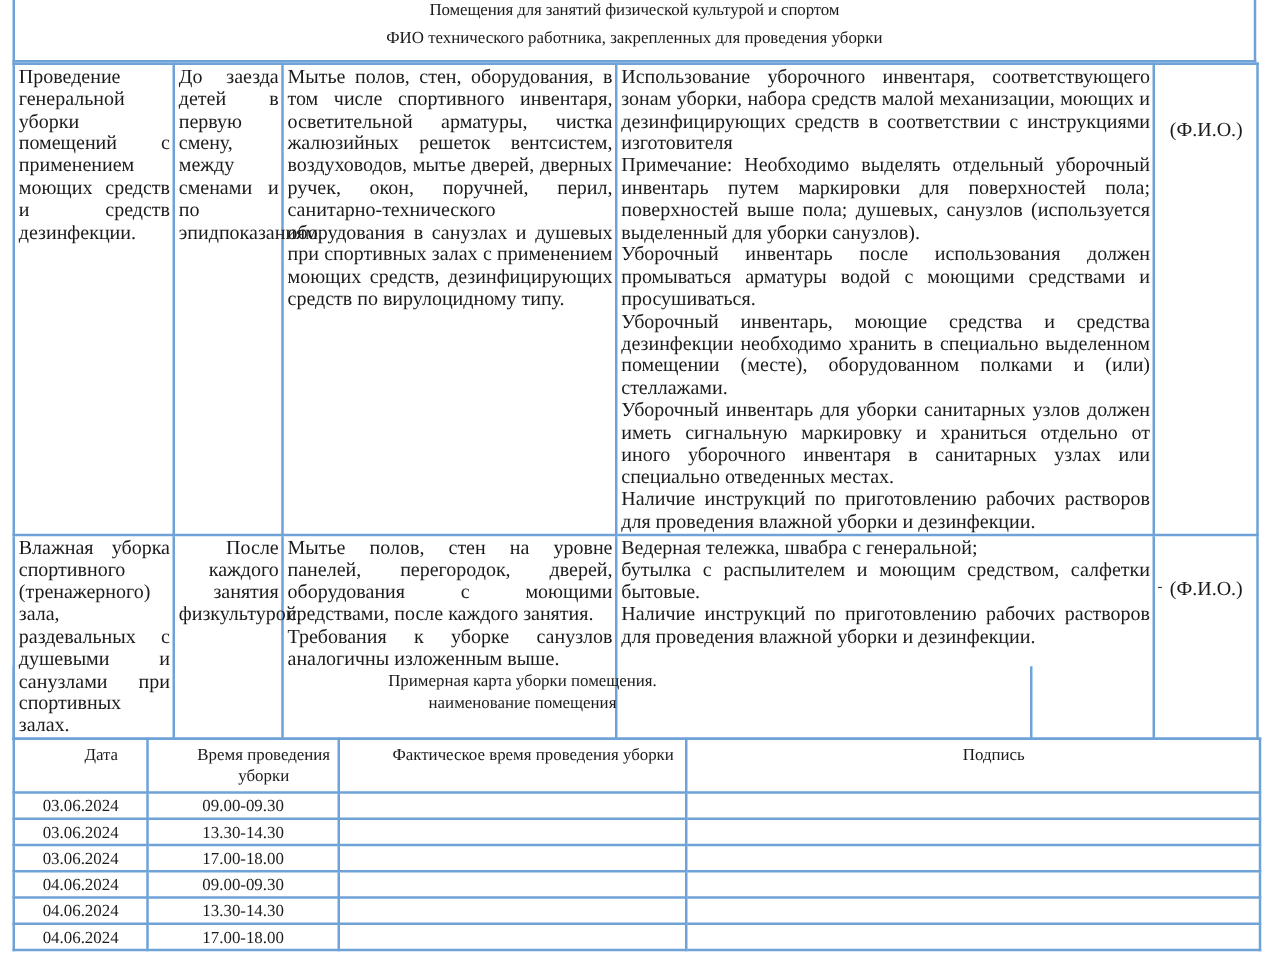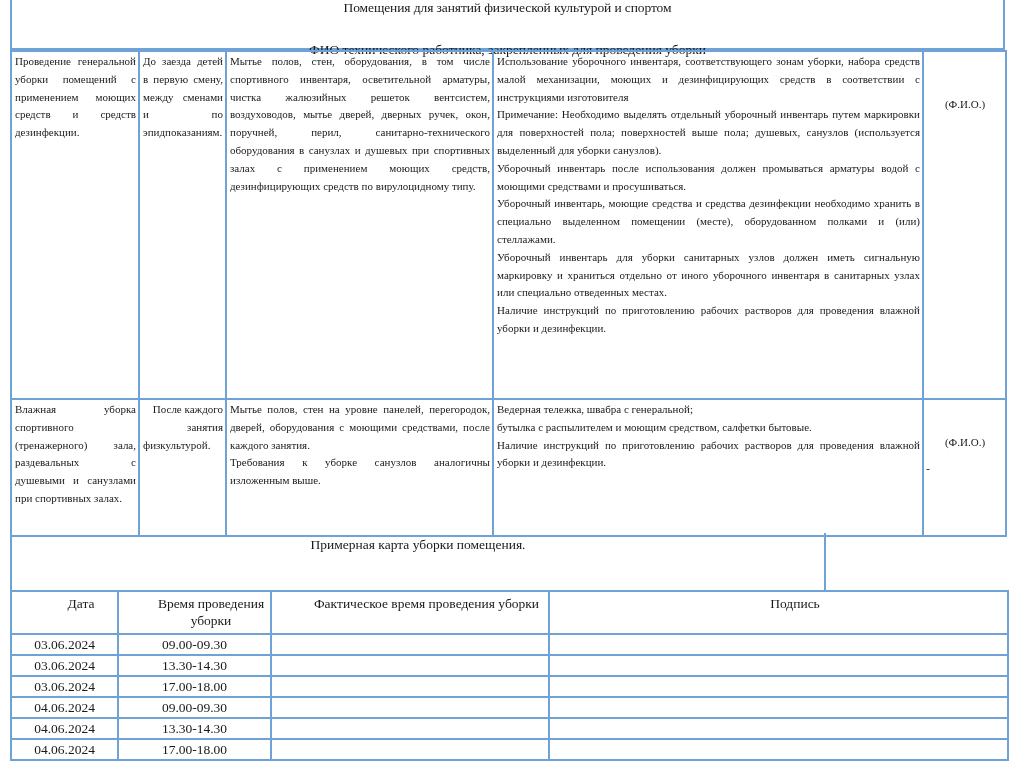--- a/index.html
+++ b/index.html
@@ -2,24 +2,24 @@
 <html><head>
   <meta charset="utf-8">
   <style>
     html, body { margin: 0; padding: 0; background: #ffffff; }
     body { width: 1024px; height: 767px; position: relative; overflow: hidden;
            font-family: "Liberation Serif", "DejaVu Serif", serif; color: #1a1a1a; }
     .top-head { position: absolute; left: 10px; top: -2px; width: 995px; height: 52px;
                 border-left: 2px solid #6fa3d8; border-right: 2px solid #6fa3d8; border-bottom: 2px solid #6fa3d8;
                 box-sizing: border-box; text-align: center; font-size: 13.5px; }
     .top-head .t1 { position: absolute; left: 0; right: 0; top: 2px; letter-spacing: -0.1px; }
-    .top-head .t2 { position: absolute; left: 0; right: 0; top: 44px; }
+    .top-head .t2 { position: absolute; left: 0; right: 0; top: 24px; }
     table.main { position: absolute; left: 10px; top: 50px; border-collapse: collapse; table-layout: fixed; width: 995px; }
     table.main td { border: 2px solid #6fa3d8; vertical-align: top; padding: 1px 2px 0 3px;
-                    font-size: 11px; line-height: 17.8px; text-align: justify; text-align-last: left; }
+                    font-size: 16px; line-height: 17.8px; text-align: justify; text-align-last: left; }
     table.main td.fio { text-align: center; text-align-last: center; vertical-align: middle; }
     .para { margin: 0; }
     .dash { position: absolute; left: 926px; top: 462px; font-size: 12px; color: #333; }
     .carta { position: absolute; left: 10px; top: 533px; width: 816px; height: 58px; box-sizing: border-box;
              border-left: 2px solid #6fa3d8; border-right: 2px solid #6fa3d8; text-align: center;
              font-size: 13.5px; line-height: 17px; padding-top: 3px; }
     table.log { position: absolute; left: 10px; top: 590px; border-collapse: collapse; table-layout: fixed; width: 997px; }
     table.log td { border: 2px solid #6fa3d8; text-align: center; font-size: 13.5px; line-height: 17px; padding: 0; }
     table.log tr.head td { height: 38px; vertical-align: top; padding-top: 3px; padding-left: 33px; }
     table.log tr.row td { height: 19px; }
@@ -69,20 +69,21 @@
     </td>
     <td class="fio" style="vertical-align:top;padding-top:34px">(Ф.И.О.)</td>
   </tr>
 </tbody>
   </table>
 
 <span class="dash">-</span>
 
 <div class="carta">
   <div>Примерная карта уборки помещения.</div>
+  <div>наименование помещения</div>
 </div>
 
 <table class="log">
   <colgroup>
     <col style="width:107px">
       <col style="width:153px">
       <col style="width:278px">
       <col style="width:459px">
   </colgroup>
   <tbody>

